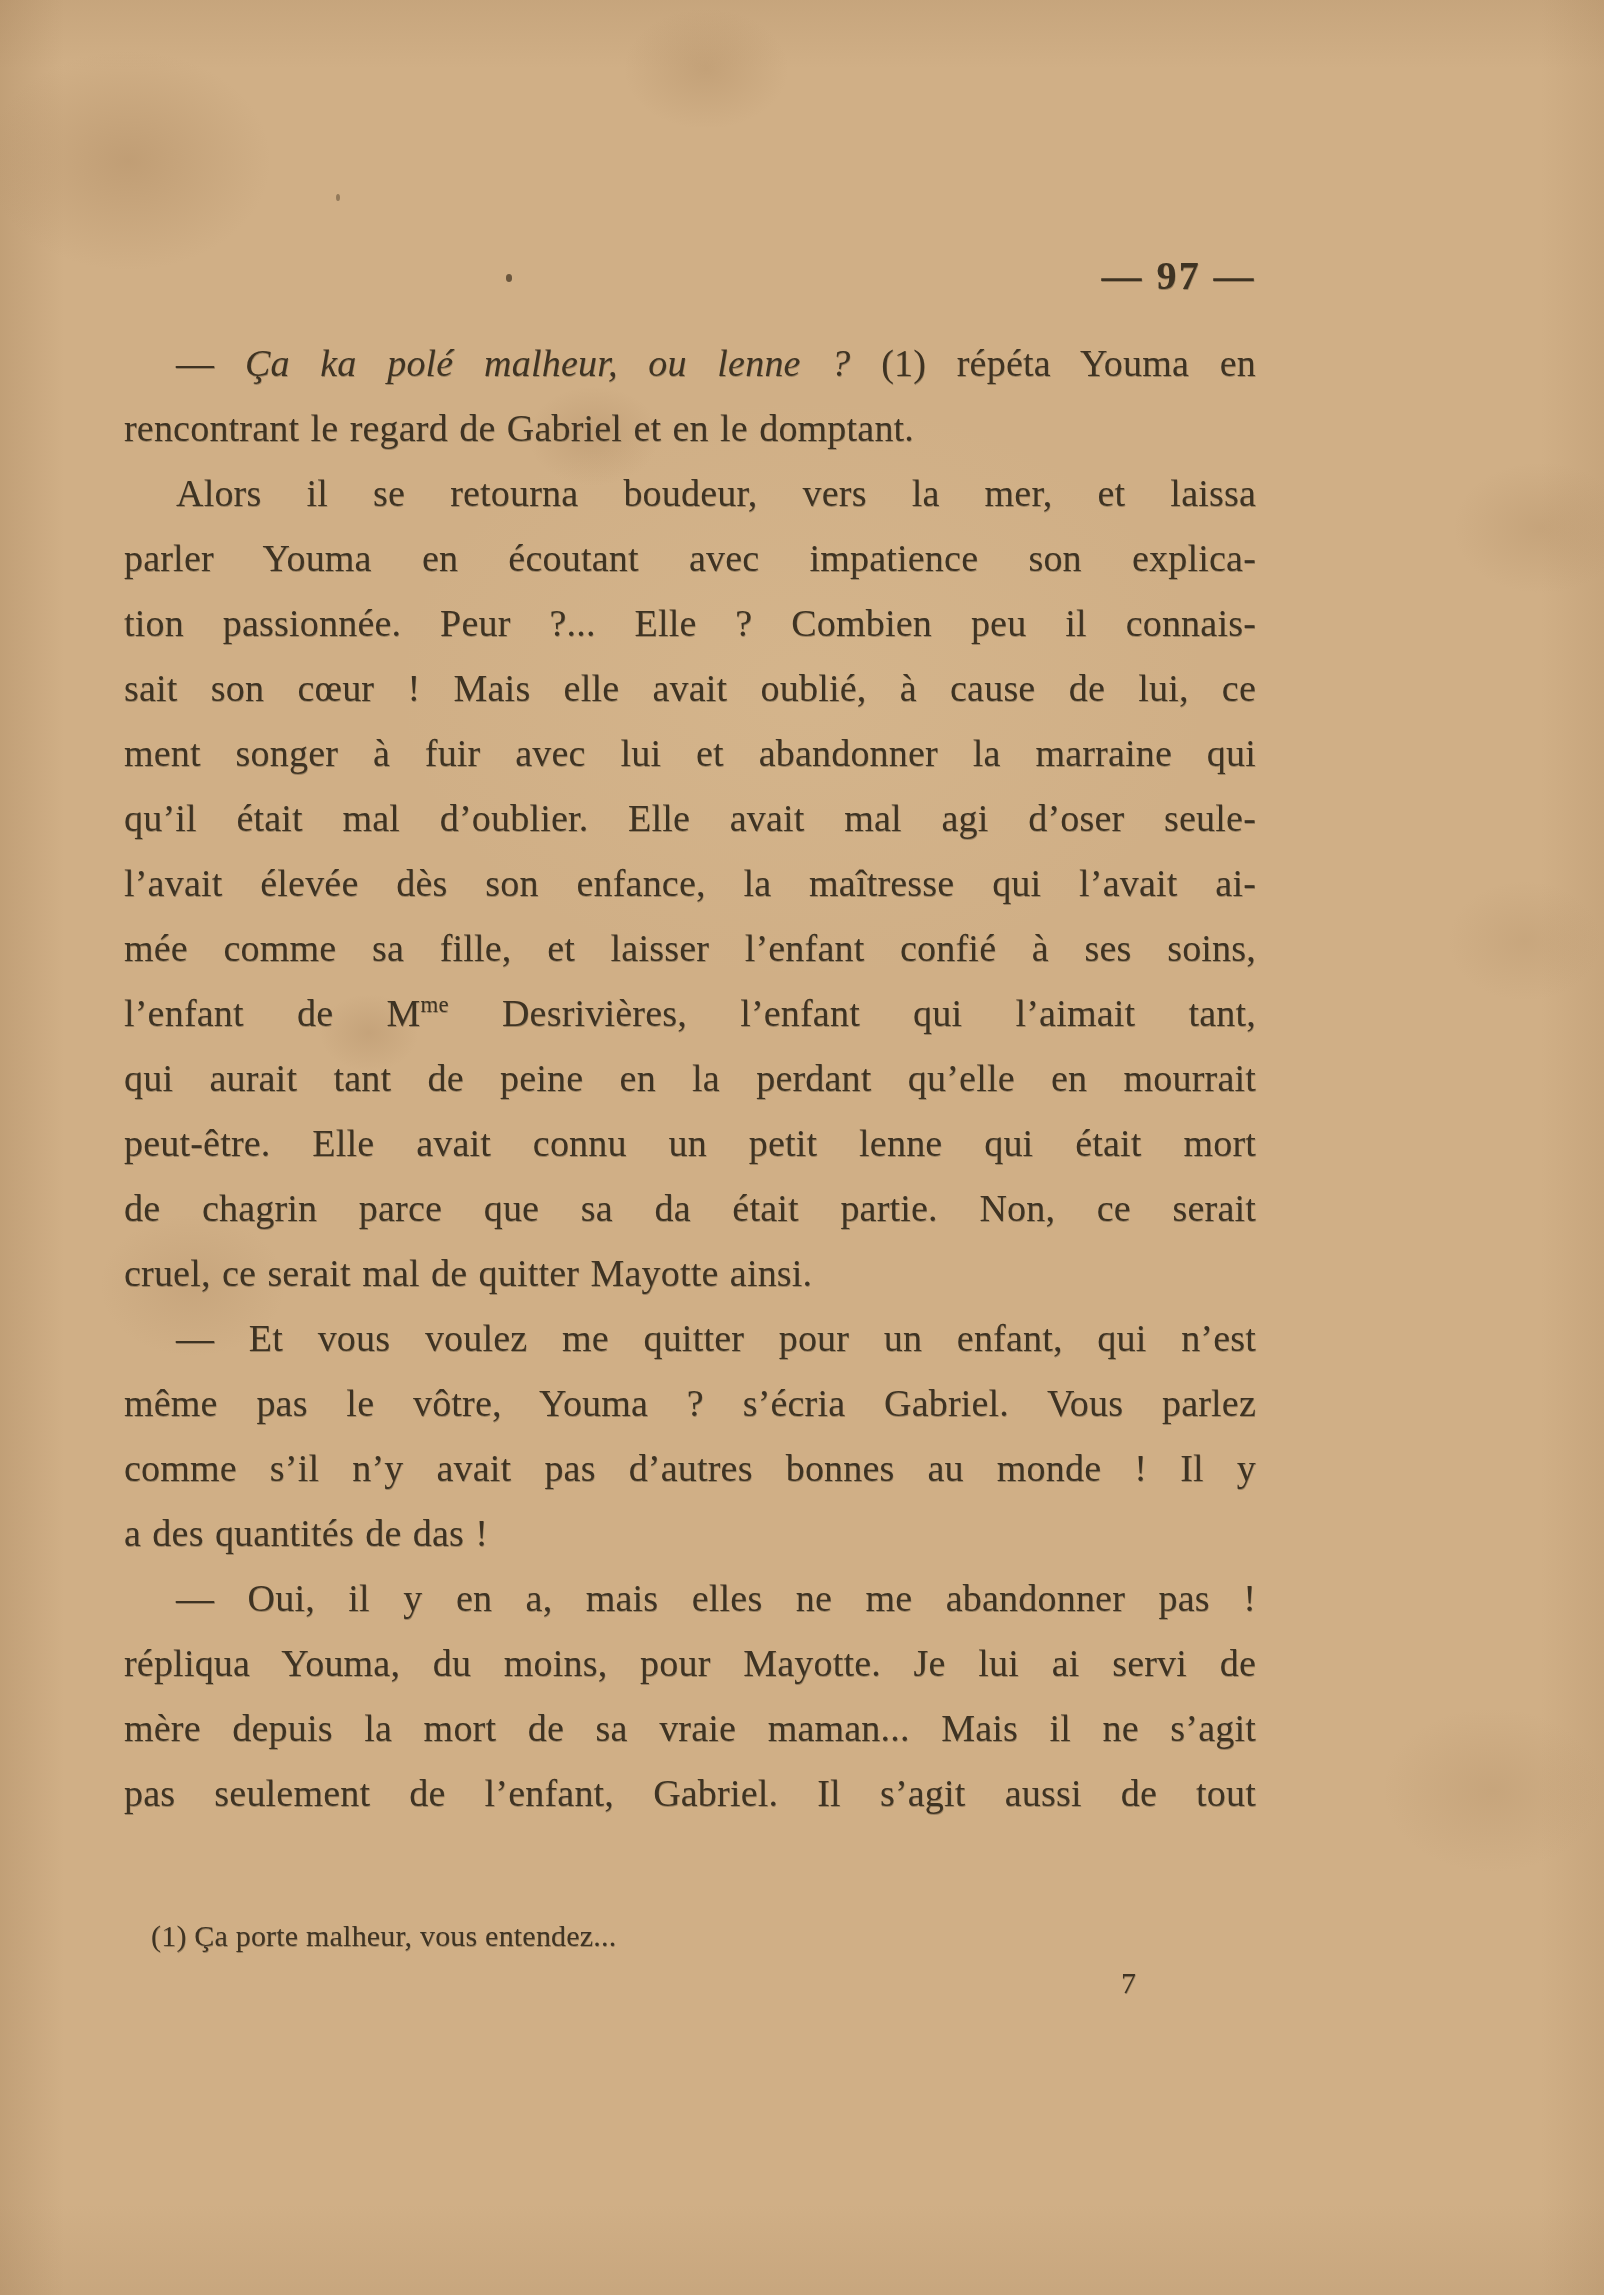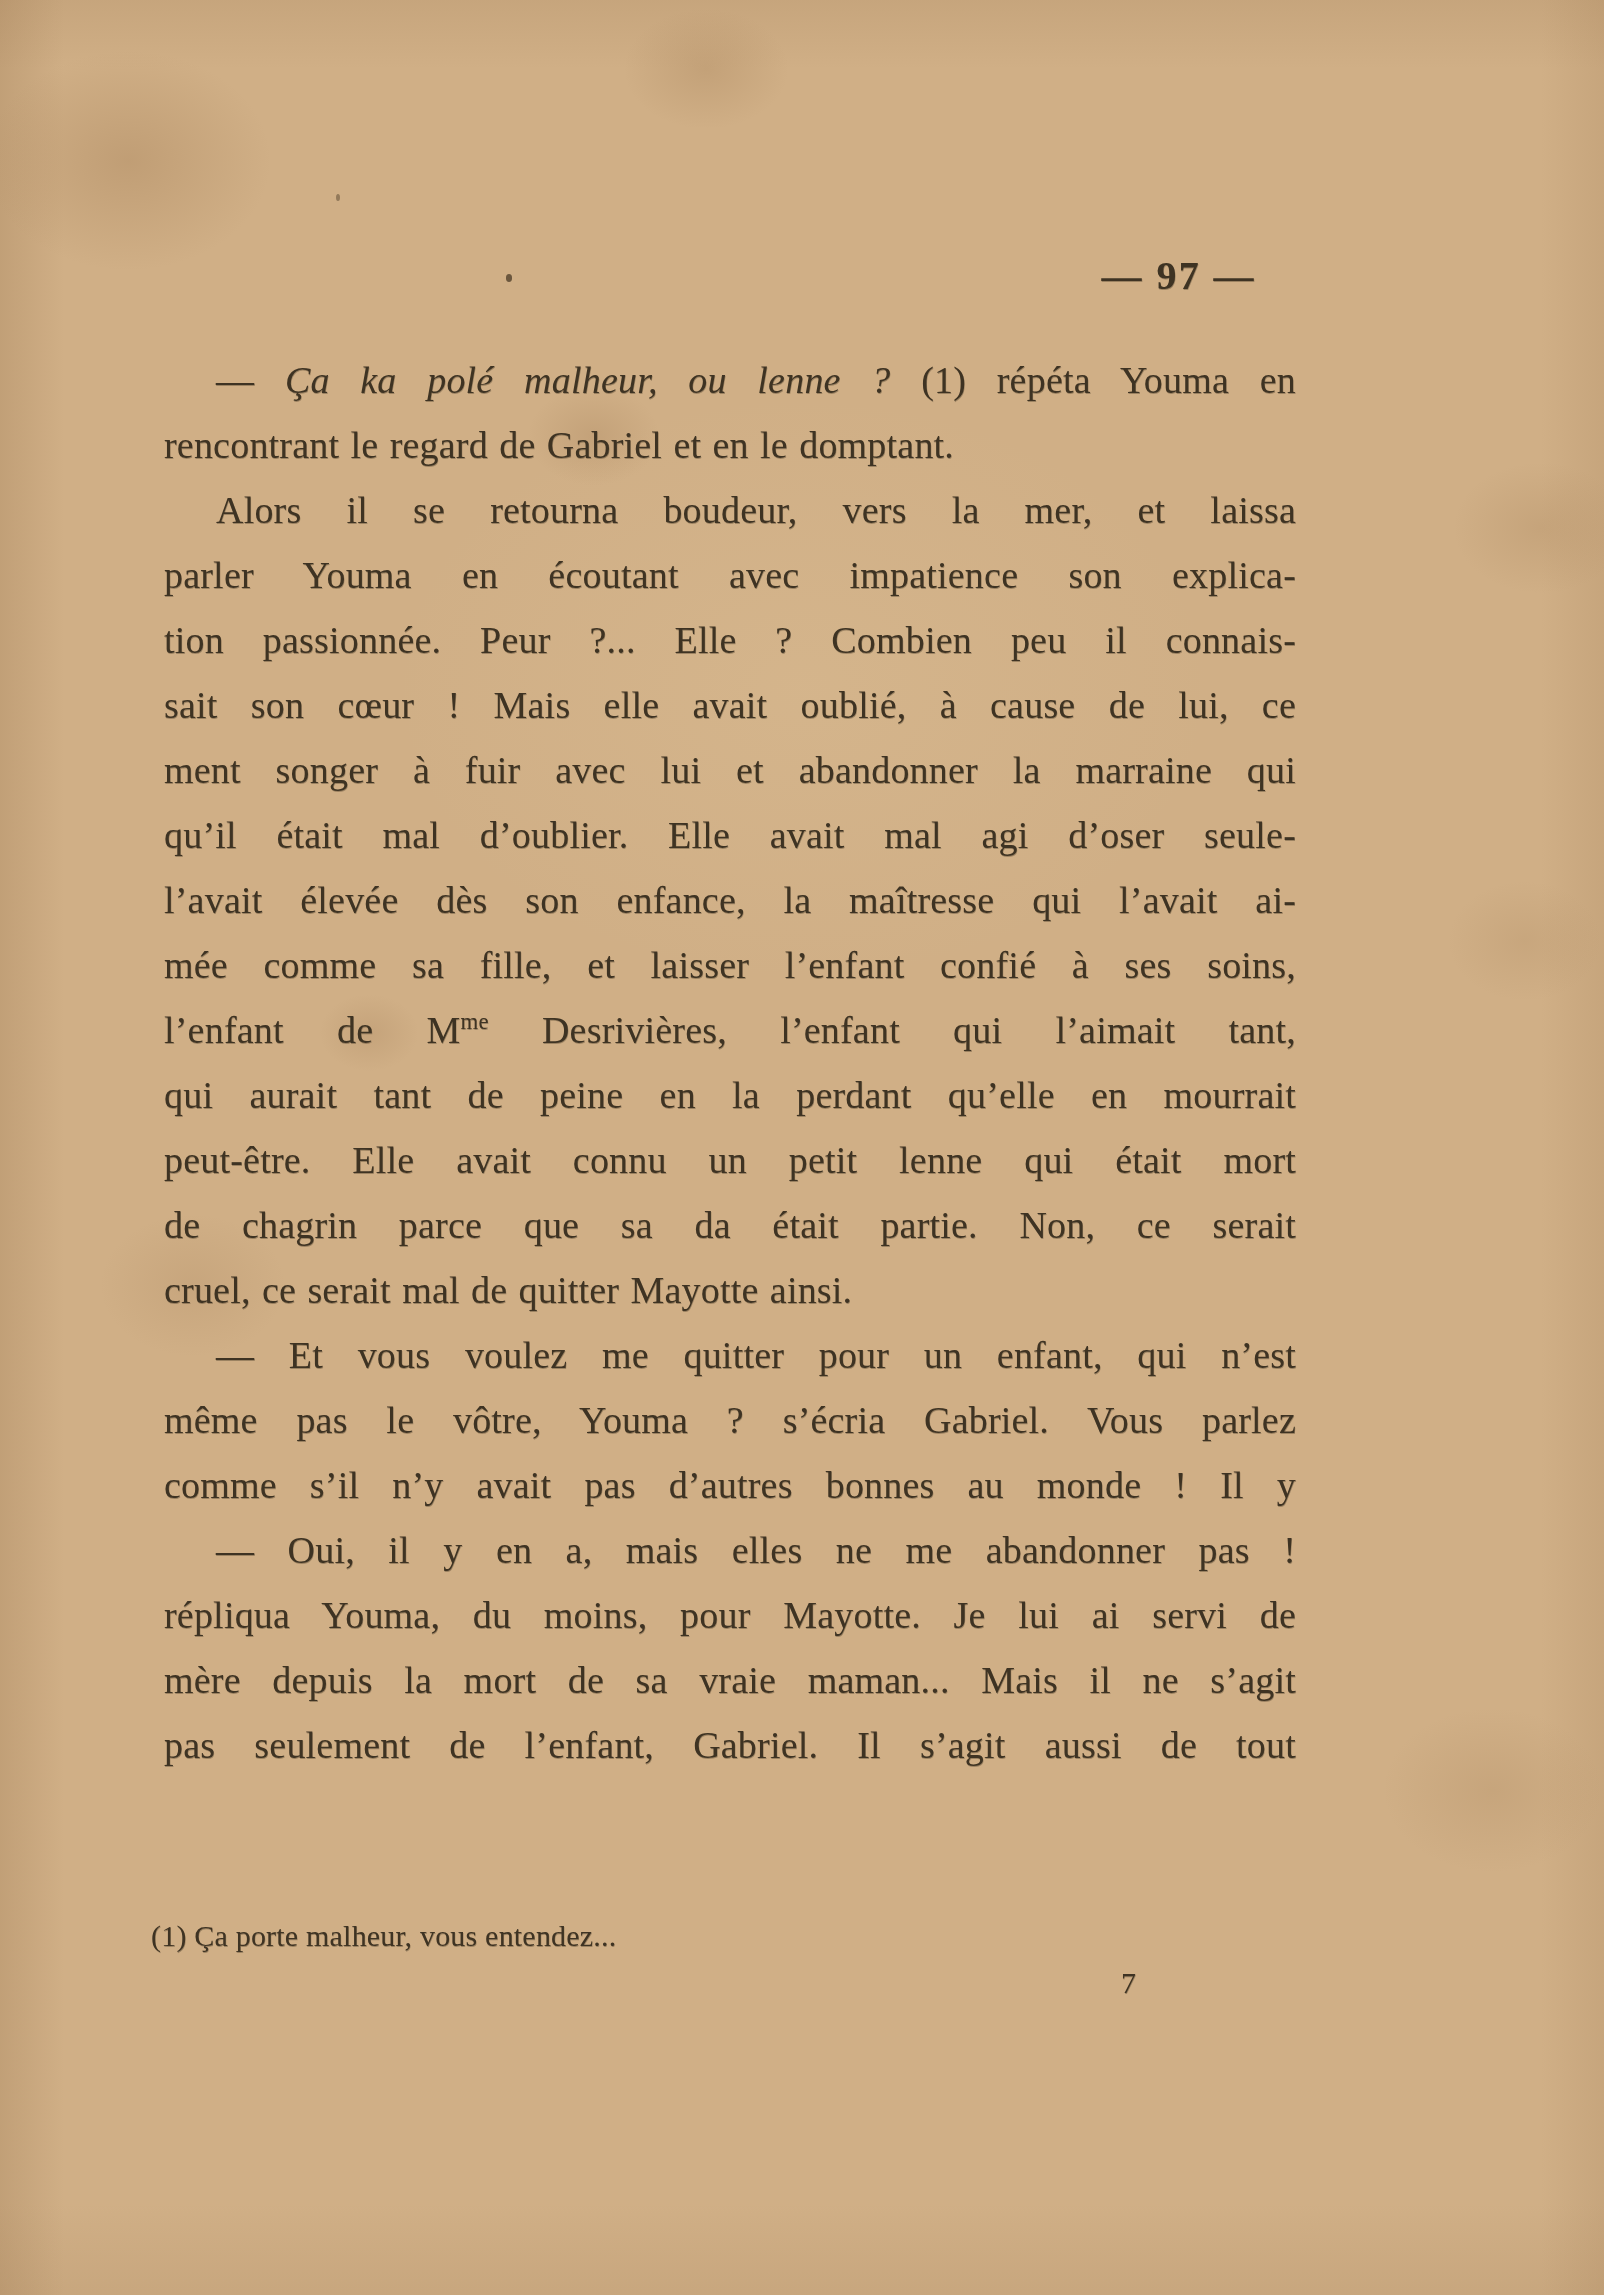--- a/index.html
+++ b/index.html
@@ -41,27 +41,26 @@
     top: 252px;
     left: 124px;
     width: 1132px;
     text-align: right;
     font-size: 40px;
     letter-spacing: 2.4px;
     font-weight: bold;
   }
   .text-block {
     position: absolute;
-    top: 348px;
+    top: 331px;
     left: 124px;
     width: 1132px;
     font-size: 38px;
     letter-spacing: 0.2px;
     word-spacing: 1.6px;
-    margin-left: 40px;
   }
   .line {
     height: 65px;
     line-height: 65px;
     text-align: left;
     white-space: normal;
   }
   .line.justify {
     text-align: justify;
     text-align-last: justify;
@@ -116,20 +115,21 @@
     <div class="line justify"><span>l’avait élevée dès son enfance, la maîtresse qui l’avait ai-</span></div>
     <div class="line justify"><span>mée comme sa fille, et laisser l’enfant confié à ses soins,</span></div>
     <div class="line justify"><span>l’enfant de M</span><span class="sup">me</span><span> Desrivières, l’enfant qui l’aimait tant,</span></div>
     <div class="line justify"><span>qui aurait tant de peine en la perdant qu’elle en mourrait</span></div>
     <div class="line justify"><span>peut-être. Elle avait connu un petit lenne qui était mort</span></div>
     <div class="line justify"><span>de chagrin parce que sa da était partie. Non, ce serait</span></div>
     <div class="line"><span>cruel, ce serait mal de quitter Mayotte ainsi.</span></div>
     <div class="line indent justify"><span>— Et vous voulez me quitter pour un enfant, qui n’est</span></div>
     <div class="line justify"><span>même pas le vôtre, Youma ? s’écria Gabriel. Vous parlez</span></div>
     <div class="line justify"><span>comme s’il n’y avait pas d’autres bonnes au monde ! Il y</span></div>
+    <div class="line"><span>a des quantités de das !</span></div>
     <div class="line indent justify"><span>— Oui, il y en a, mais elles ne me abandonner pas !</span></div>
     <div class="line justify"><span>répliqua Youma, du moins, pour Mayotte. Je lui ai servi de</span></div>
     <div class="line justify"><span>mère depuis la mort de sa vraie maman... Mais il ne s’agit</span></div>
     <div class="line justify"><span>pas seulement de l’enfant, Gabriel. Il s’agit aussi de tout</span></div>
   </div>
 
 <div class="footnote inked">(1) Ça porte malheur, vous entendez...</div>
 
 <div class="signature inked">7</div>
 

